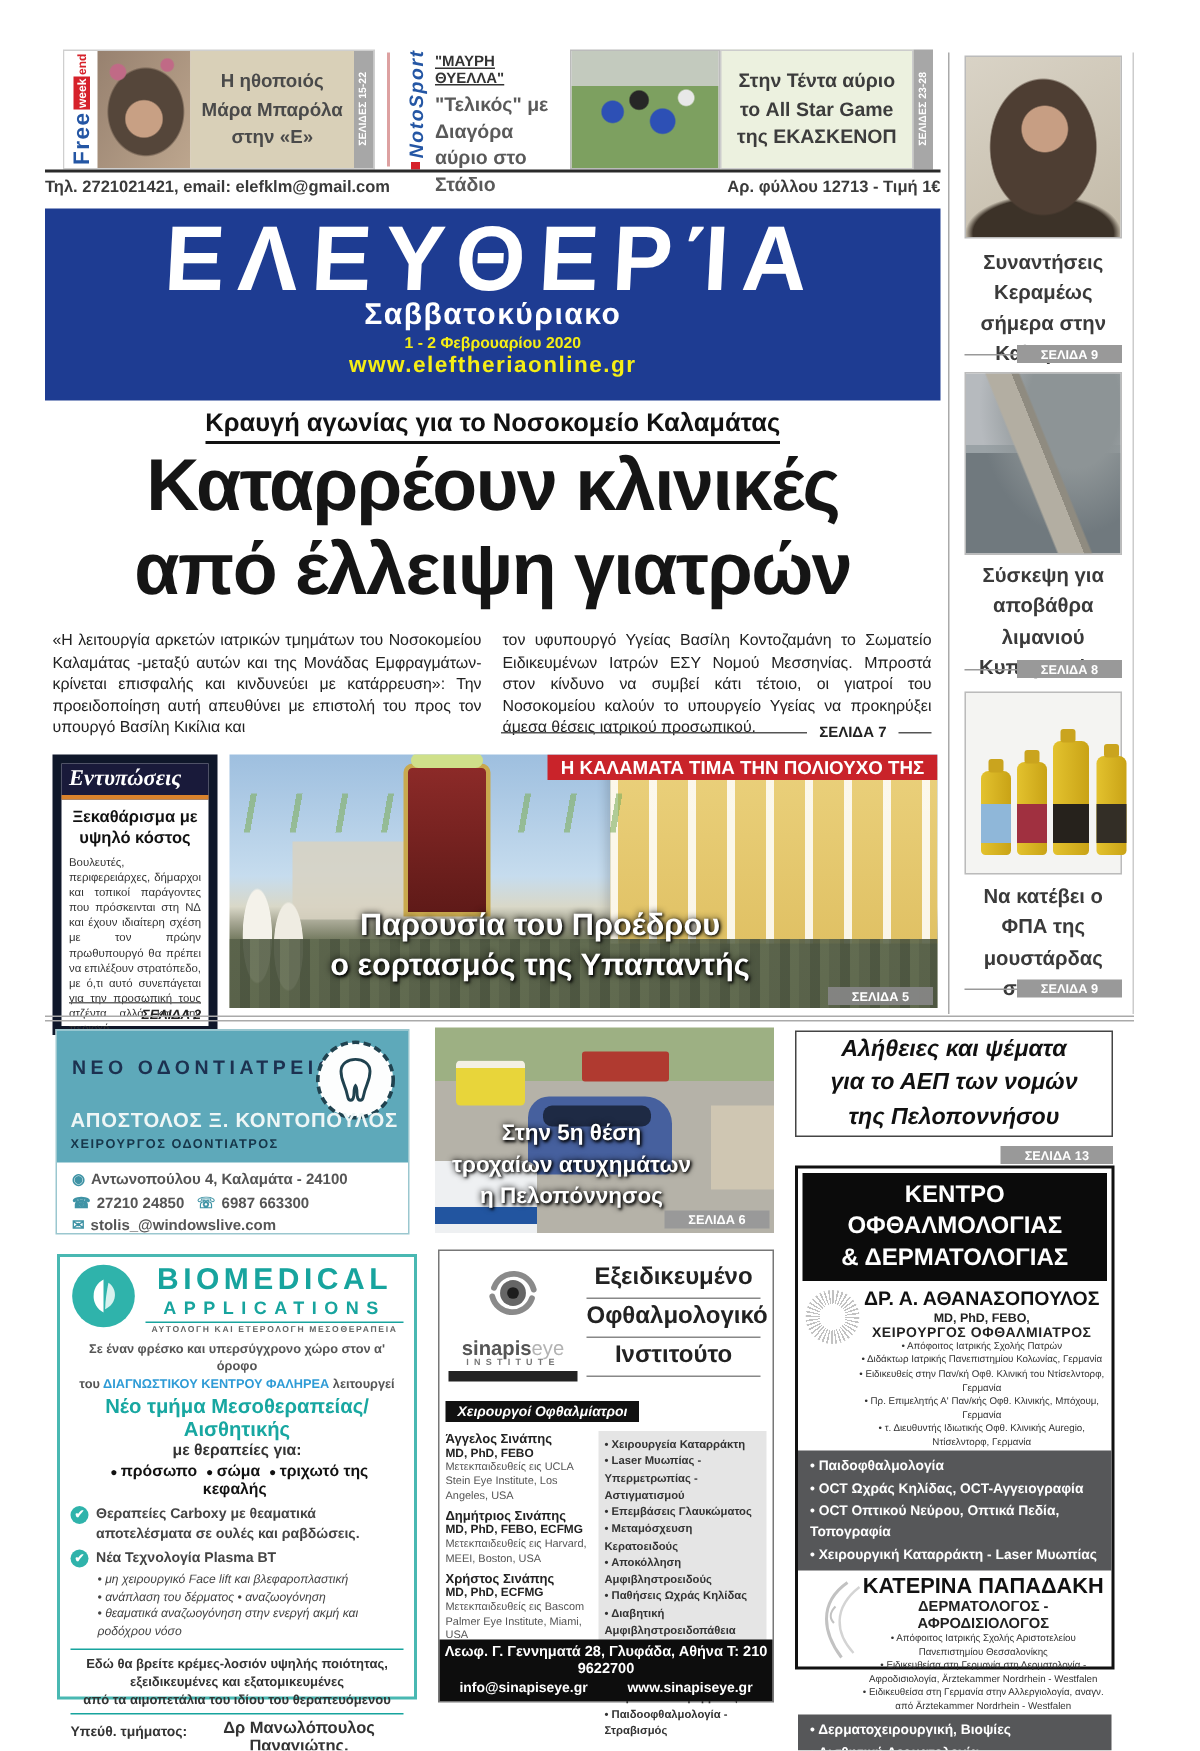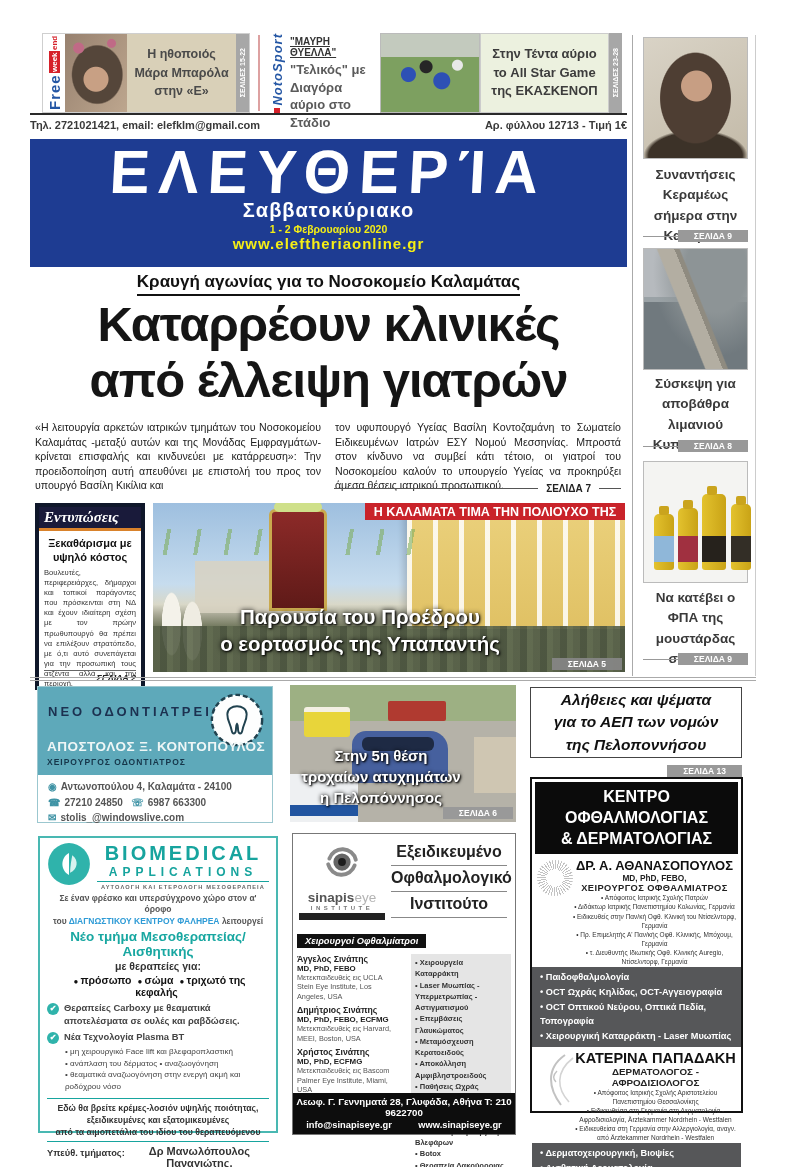--- a/index.html
+++ b/index.html
@@ -64,21 +64,21 @@
   #headline { left:30px; top:297px; width:597px; text-align:center; font-weight:800; color:#151515;
      font-size:49px; line-height:1.14; letter-spacing:-1px; }
   #lead-body { left:35px; top:420px; width:586px; display:flex; gap:14px; }
   #lead-body > div { flex:1; font-size:10.6px; line-height:1.38; text-align:justify; color:#222; }
   #page7row { left:334px; top:483px; width:287px; display:flex; align-items:center; }
   #page7row .ln { flex:1; height:1.5px; background:#555; }
   #page7row .ln2 { width:22px; height:1.5px; background:#555; }
   #page7row b { font-size:10px; font-weight:800; margin:0 8px; color:#222; }
 
   
-  #opinion { left:35px; top:503px; width:110px; height:187px; border:4px solid #0f172a; background:#fff; }
+  #opinion { left:35px; top:503px; width:110px; height:187px; border:6px solid #0f172a; background:#fff; }
   #op-head { height:24px; background:#191a3a; border-bottom:3px solid #d9822b; color:#fff;
      font-family:"Liberation Serif", serif; font-style:italic; font-weight:700; font-size:15px;
      display:flex; align-items:center; padding-left:5px; }
   #op-title { text-align:center; font-size:11px; font-weight:800; line-height:1.3; margin:5px 4px 3px; color:#111; }
   #op-body { font-size:7.6px; line-height:1.34; text-align:justify; color:#333; padding:0 5px; }
   #op-page { position:absolute; left:5px; right:5px; bottom:3px; border-top:1px solid #666;
      text-align:right; font-size:9px; font-weight:800; font-style:italic; padding-top:2px; color:#222; }
 
   
   #feature { left:153px; top:503px; width:472px; height:169px; overflow:hidden;
@@ -198,40 +198,40 @@
   .bm-dept { text-align:center; font-size:13.5px; font-weight:800; color:#18a7a1; margin-top:2px; }
   .bm-for { text-align:center; font-size:10.5px; font-weight:800; color:#333; margin-top:1px; }
   .bm-areas { text-align:center; margin-top:2px; font-size:10.5px; font-weight:800; color:#111; }
   .bm-areas span { margin:0 3px; }
   .bm-areas span::before { content:"● "; font-size:8px; }
   .bm-chk { display:flex; gap:5px; align-items:flex-start; font-size:9.4px; font-weight:700; color:#444;
      line-height:1.3; margin-top:4px; }
   .chk { min-width:12px; height:12px; border-radius:50%; background:#2fb3ab; color:#fff; font-size:8px;
      display:flex; align-items:center; justify-content:center; margin-top:1px; }
   .chk::before { content:"✔"; }
-  .bm-sub { margin:2px 0 0 18px; font-size:8.1px; color:#444; line-height:1.45; }
+  .bm-sub { margin:2px 0 0 18px; font-size:8.1px; color:#444; line-height:1.45;font-style:italic; }
   .bm-sub div::before { content:"• "; }
   .bm-note { margin-top:5px; border-top:1px solid #17a49e; border-bottom:1px solid #17a49e; padding:3px 0;
      text-align:center; font-size:8.7px; font-weight:700; color:#333; line-height:1.4; }
   .bm-resp { display:flex; gap:5px; margin-top:3px; }
   .bm-resp-label { font-size:9.3px; font-weight:700; color:#333; margin-top:3px; white-space:nowrap; }
   .bm-resp-name { font-size:11px; font-weight:800; color:#333; text-align:center; }
 
   
   #sinapis { left:292px; top:833px; width:224px; height:302px; border:1px solid #777; background:#fff; position:absolute; }
   .sn-logo { position:absolute; left:6px; top:5px; width:86px; text-align:center; }
   .sn-brand { font-size:13.5px; margin-top:1px; }
   .sn-brand .a { font-weight:700; color:#555; } .sn-brand .b { color:#b3b3b3; }
   .sn-inst { font-size:6px; letter-spacing:3.5px; color:#777; font-weight:700; }
   .sn-bar { height:7px; background:#222; margin-top:2px; }
   .sn-title { position:absolute; left:98px; top:6px; right:8px; text-align:center; }
   .sn-title div { font-size:16px; font-weight:700; color:#222; border-bottom:1.5px solid #888; padding:3px 0 4px; }
   .sn-label { position:absolute; left:4px; top:100px; background:#111; color:#fff; font-style:italic;
      font-weight:700; font-size:9.3px; padding:2px 8px; }
-  .sn-cols { position:absolute; left:4px; right:4px; top:120px; bottom:34px; display:flex; gap:16px; }
+  .sn-cols { position:absolute; left:4px; right:4px; top:120px; bottom:34px; display:flex; gap:4px; }
   .sn-left { width:98px; }
   .sn-docname { font-size:8.7px; font-weight:800; color:#222; }
   .sn-doccreds { font-size:7.9px; font-weight:800; color:#222; }
   .sn-doctrain { font-size:7.3px; color:#555; line-height:1.3; margin-bottom:4px; }
   .sn-right { flex:1; background:#e5e5e5; padding:3px 4px; font-size:7.5px; font-weight:700; color:#333; line-height:1.5; }
   .sn-right div::before { content:"• "; }
   .sn-footer { position:absolute; left:0; right:0; bottom:0; background:#0d0d0d; color:#fff; text-align:center; padding:3px 0 4px; }
   .sn-f1 { font-size:9.7px; font-weight:800; }
   .sn-f2 { display:flex; justify-content:space-around; font-size:9.3px; font-weight:700; margin-top:2px; }
 </style>

